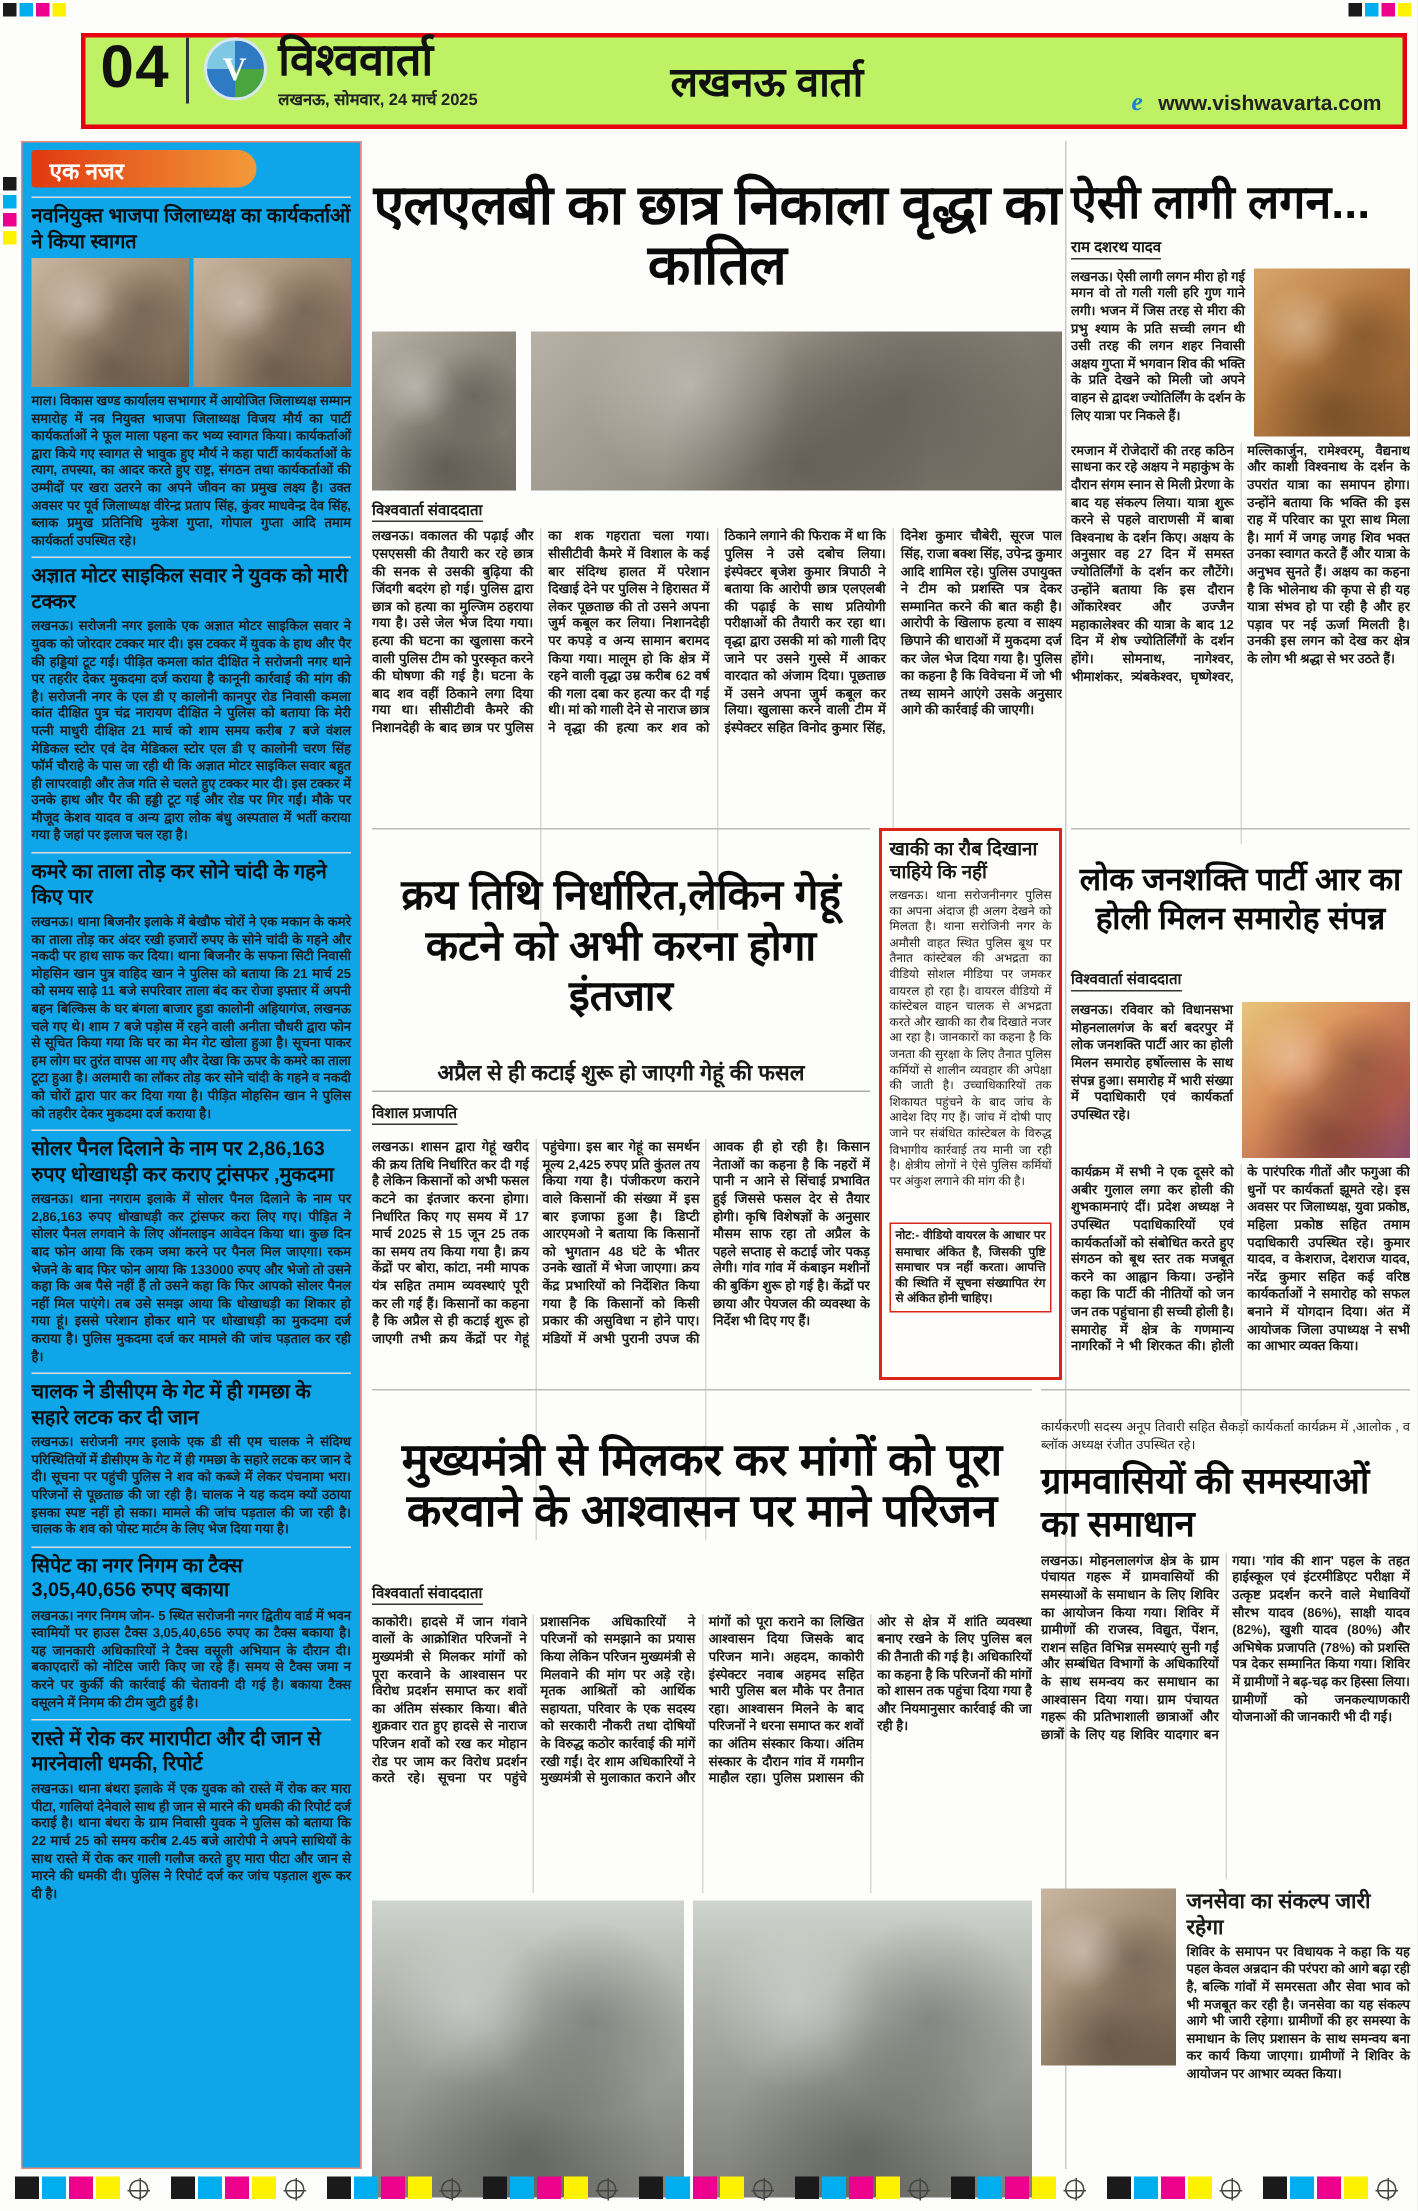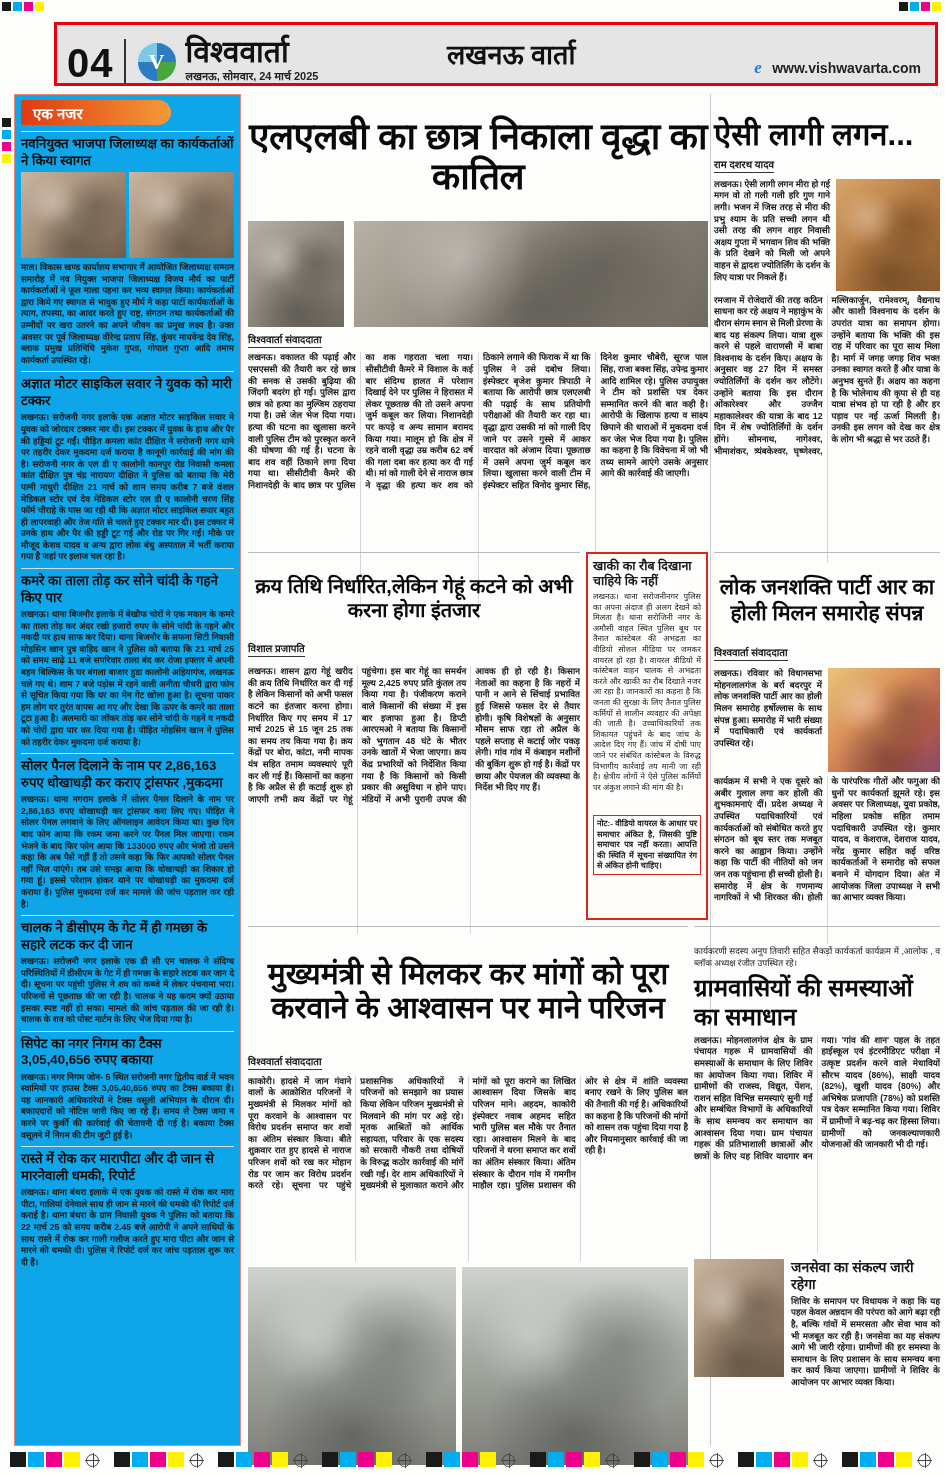--- a/index.html
+++ b/index.html
@@ -15,22 +15,22 @@
   .press-bar{position:absolute;left:0;top:1448px;width:945px;height:26px;display:flex;
              align-items:center;justify-content:space-between;padding:0 10px;box-sizing:border-box;}
   .sw{width:16px;height:15px;display:inline-block;margin-right:2px;}
   .reg{width:11px;height:11px;border:1px solid #444;border-radius:50%;display:inline-block;
        position:relative;margin:0 4px;}
   .reg::before{content:"";position:absolute;left:50%;top:-2px;bottom:-2px;width:1px;background:#444;}
   .reg::after{content:"";position:absolute;top:50%;left:-2px;right:-2px;height:1px;background:#444;}
 
   
   .masthead{position:absolute;left:54px;top:22px;width:884px;height:64px;box-sizing:border-box;
-            border:3px solid var(--masthead-red,#e60012);display:flex;align-items:flex-end;
-            padding:0 10px;background:#e5e5e5;}
+            border:3px solid var(--masthead-red,#e60012);display:flex;align-items:flex-start;
+            padding:0 10px;background:#bef264;}
   .page-no{font-size:40px;font-weight:bold;letter-spacing:1px;color:#111;line-height:1;}
   .mast-div{width:2px;height:44px;background:#333;margin:0 10px;}
   .logo{width:42px;height:42px;border-radius:50%;
         background:conic-gradient(#2e7bc4 0 25%,#49a53f 25% 50%,#2e7bc4 50% 75%,#7ec8e3 75% 100%);
         display:flex;align-items:center;justify-content:center;margin-right:8px;
         border:2px solid #d8e6f2;box-sizing:border-box;}
   .logo span{color:#fff;font-weight:bold;font-size:22px;font-family:"Liberation Serif",serif;}
   .mast-name{font-size:30px;font-weight:bold;color:#111;line-height:1.05;}
   .mast-edition{font-size:11px;font-weight:bold;color:#222;margin-top:1px;}
   .mast-center{position:absolute;left:390px;top:10px;font-size:27px;font-weight:bold;color:#111;}
@@ -81,21 +81,21 @@
   
   .lagan{position:absolute;left:714px;top:92px;width:226px;height:456px;}
   .lagan-h{font-size:31px;font-weight:bold;line-height:1.1;color:#0a0a0a;margin-bottom:2px;}
   .lagan-top{display:flex;gap:6px;margin-top:2px;}
   .lagan-top .txt{width:116px;}
   .ph-devotee{width:104px;height:112px;}
   .lagan-rest{column-count:2;column-gap:9px;column-rule:1px solid #d7d7d7;height:268px;overflow:hidden;margin-top:4px;}
 
   
   .wheat{position:absolute;left:248px;top:552px;width:332px;height:368px;border-top:1px solid #bbb;padding-top:4px;box-sizing:border-box;}
-  .wheat-h{font-size:20px;font-weight:bold;text-align:center;line-height:1.2;color:#0a0a0a;}
+  .wheat-h{font-size:28px;font-weight:bold;text-align:center;line-height:1.2;color:#0a0a0a;}
   .wheat-sub{font-size:14.5px;font-weight:bold;text-align:center;margin:3px 0;border-bottom:1px solid #aaa;padding-bottom:3px;}
   .wheat-body{column-count:3;column-gap:9px;column-rule:1px solid #d7d7d7;height:268px;overflow:hidden;margin-top:5px;}
 
   .khaki{position:absolute;left:586px;top:552px;width:122px;height:368px;box-sizing:border-box;
          border:2px solid var(--box-red,#d9251c);padding:5px;background:#fffefc;}
   .khaki-h{font-size:12.5px;font-weight:bold;line-height:15px;margin-bottom:3px;}
   .khaki-body{font-size:8px;line-height:10.6px;text-align:justify;}
   .khaki-note{border:1.5px solid var(--box-red,#d9251c);padding:3px;margin-top:22px;
               font-size:8px;line-height:10.4px;font-weight:bold;text-align:justify;}
 
@@ -225,20 +225,21 @@
     <div class="byline">राम दशरथ यादव</div>
     <div class="lagan-top">
       <div class="txt body-txt">लखनऊ। ऐसी लागी लगन मीरा हो गई मगन वो तो गली गली हरि गुण गाने लगी। भजन में जिस तरह से मीरा की प्रभु श्याम के प्रति सच्ची लगन थी उसी तरह की लगन शहर निवासी अक्षय गुप्ता में भगवान शिव की भक्ति के प्रति देखने को मिली जो अपने वाहन से द्वादश ज्योतिर्लिंग के दर्शन के लिए यात्रा पर निकले हैं।</div>
       <div class="photo warm ph-devotee"></div>
     </div>
     <div class="lagan-rest body-txt">रमजान में रोजेदारों की तरह कठिन साधना कर रहे अक्षय ने महाकुंभ के दौरान संगम स्नान से मिली प्रेरणा के बाद यह संकल्प लिया। यात्रा शुरू करने से पहले वाराणसी में बाबा विश्वनाथ के दर्शन किए। अक्षय के अनुसार वह 27 दिन में समस्त ज्योतिर्लिंगों के दर्शन कर लौटेंगे। उन्होंने बताया कि इस दौरान ओंकारेश्वर और उज्जैन महाकालेश्वर की यात्रा के बाद 12 दिन में शेष ज्योतिर्लिंगों के दर्शन होंगे। सोमनाथ, नागेश्वर, भीमाशंकर, त्र्यंबकेश्वर, घृष्णेश्वर, मल्लिकार्जुन, रामेश्वरम्, वैद्यनाथ और काशी विश्वनाथ के दर्शन के उपरांत यात्रा का समापन होगा। उन्होंने बताया कि भक्ति की इस राह में परिवार का पूरा साथ मिला है। मार्ग में जगह जगह शिव भक्त उनका स्वागत करते हैं और यात्रा के अनुभव सुनते हैं। अक्षय का कहना है कि भोलेनाथ की कृपा से ही यह यात्रा संभव हो पा रही है और हर पड़ाव पर नई ऊर्जा मिलती है। उनकी इस लगन को देख कर क्षेत्र के लोग भी श्रद्धा से भर उठते हैं।</div>
   </article>
 
   <article class="wheat">
     <h2 class="wheat-h">क्रय तिथि निर्धारित,लेकिन गेहूं कटने को अभी करना होगा इंतजार</h2>
+    <div class="wheat-sub">अप्रैल से ही कटाई शुरू हो जाएगी गेहूं की फसल</div>
     <div class="byline">विशाल प्रजापति</div>
     <div class="wheat-body body-txt">लखनऊ। शासन द्वारा गेहूं खरीद की क्रय तिथि निर्धारित कर दी गई है लेकिन किसानों को अभी फसल कटने का इंतजार करना होगा। निर्धारित किए गए समय में 17 मार्च 2025 से 15 जून 25 तक का समय तय किया गया है। क्रय केंद्रों पर बोरा, कांटा, नमी मापक यंत्र सहित तमाम व्यवस्थाएं पूरी कर ली गई हैं। किसानों का कहना है कि अप्रैल से ही कटाई शुरू हो जाएगी तभी क्रय केंद्रों पर गेहूं पहुंचेगा। इस बार गेहूं का समर्थन मूल्य 2,425 रुपए प्रति कुंतल तय किया गया है। पंजीकरण कराने वाले किसानों की संख्या में इस बार इजाफा हुआ है। डिप्टी आरएमओ ने बताया कि किसानों को भुगतान 48 घंटे के भीतर उनके खातों में भेजा जाएगा। क्रय केंद्र प्रभारियों को निर्देशित किया गया है कि किसानों को किसी प्रकार की असुविधा न होने पाए। मंडियों में अभी पुरानी उपज की आवक ही हो रही है। किसान नेताओं का कहना है कि नहरों में पानी न आने से सिंचाई प्रभावित हुई जिससे फसल देर से तैयार होगी। कृषि विशेषज्ञों के अनुसार मौसम साफ रहा तो अप्रैल के पहले सप्ताह से कटाई जोर पकड़ लेगी। गांव गांव में कंबाइन मशीनों की बुकिंग शुरू हो गई है। केंद्रों पर छाया और पेयजल की व्यवस्था के निर्देश भी दिए गए हैं।</div>
   </article>
 
   <aside class="khaki">
     <div class="khaki-h">खाकी का रौब दिखाना चाहिये कि नहीं</div>
     <div class="khaki-body">लखनऊ। थाना सरोजनीनगर पुलिस का अपना अंदाज ही अलग देखने को मिलता है। थाना सरोजिनी नगर के अमौसी वाहत स्थित पुलिस बूथ पर तैनात कांस्टेबल की अभद्रता का वीडियो सोशल मीडिया पर जमकर वायरल हो रहा है। वायरल वीडियो में कांस्टेबल वाहन चालक से अभद्रता करते और खाकी का रौब दिखाते नजर आ रहा है। जानकारों का कहना है कि जनता की सुरक्षा के लिए तैनात पुलिस कर्मियों से शालीन व्यवहार की अपेक्षा की जाती है। उच्चाधिकारियों तक शिकायत पहुंचने के बाद जांच के आदेश दिए गए हैं। जांच में दोषी पाए जाने पर संबंधित कांस्टेबल के विरुद्ध विभागीय कार्रवाई तय मानी जा रही है। क्षेत्रीय लोगों ने ऐसे पुलिस कर्मियों पर अंकुश लगाने की मांग की है।</div>
     <div class="khaki-note">नोट:- वीडियो वायरल के आधार पर समाचार अंकित है, जिसकी पुष्टि समाचार पत्र नहीं करता। आपत्ति की स्थिति में सूचना संख्यापित रंग से अंकित होनी चाहिए।</div>
   </aside>
 

